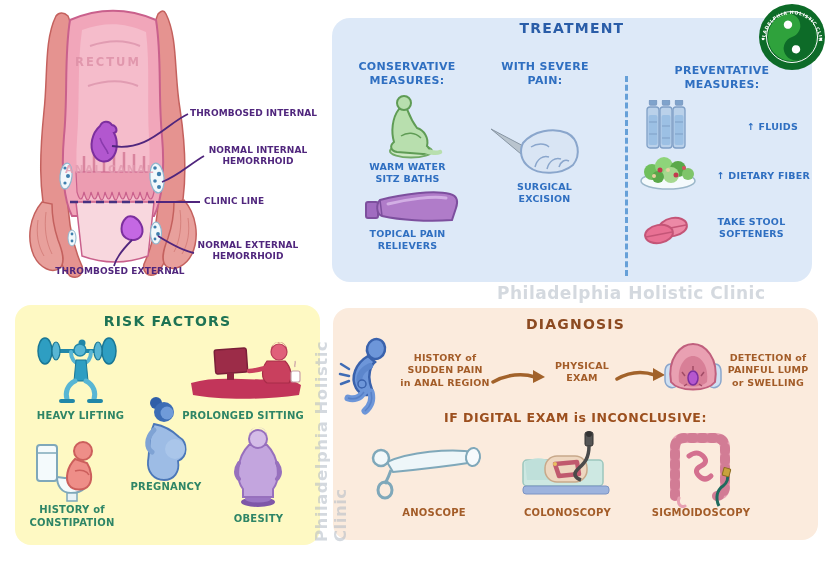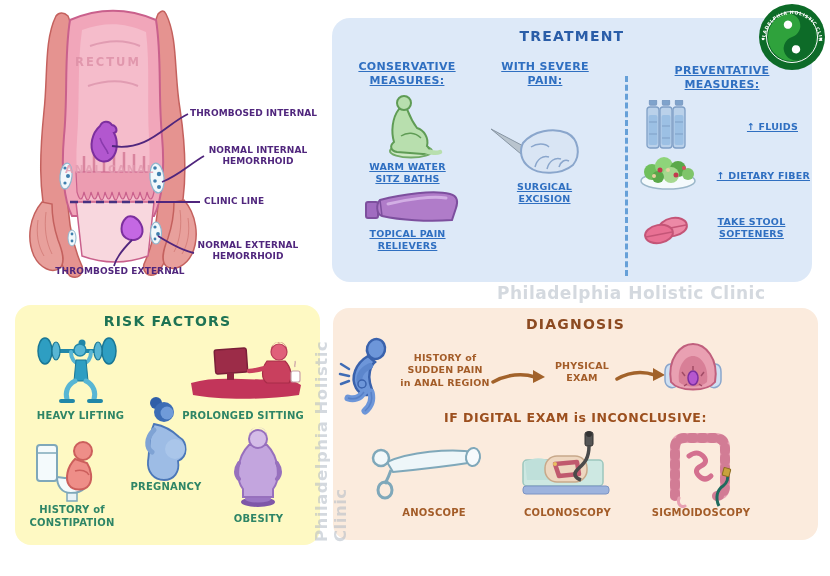--- a/index.html
+++ b/index.html
@@ -8,21 +8,21 @@
   .box{position:absolute;border-radius:18px;}
   .treatment-box{left:332px;top:18px;width:480px;height:264px;background:#dde9f8;}
   .risk-box{left:15px;top:305px;width:305px;height:240px;background:#fef9c3;border-radius:16px;}
   .diagnosis-box{left:333px;top:308px;width:485px;height:232px;background:#fbebdd;border-radius:16px;}
   .sec-title{position:absolute;left:0;right:0;text-align:center;font-weight:bold;font-size:14px;letter-spacing:1.2px;}
   .t-blue{color:#2a5da8;}
   .t-green{color:#1e7354;}
   .t-brown{color:#8c4a21;}
   .hdr{position:absolute;font-weight:bold;font-size:11px;line-height:1.25;text-align:center;white-space:pre-line;letter-spacing:.3px;}
   .lbl{position:absolute;font-weight:bold;font-size:9.5px;line-height:1.3;text-align:center;white-space:pre-line;letter-spacing:.2px;}
-  .lbl-blue,.hdr-blue{color:#2f6fc1;text-decoration:underline;}
+  .lbl-blue,.hdr-blue{color:#2f6fc1;}
   .lbl-green{color:#2e8566;}
   .lbl-brown{color:#a35c28;}
   .left-al{text-align:right;}
   .divider{position:absolute;left:293px;top:58px;height:200px;width:0;border-left:3px dashed #66a0d8;}
   .anat{position:absolute;left:8px;top:6px;width:322px;height:286px;}
   .anat-lbl{position:absolute;font-weight:bold;font-size:9px;line-height:1.25;color:#50267d;white-space:pre-line;letter-spacing:.1px;}
   .subhead{position:absolute;left:0;right:0;top:102px;text-align:center;font-weight:bold;font-size:12.5px;color:#9c4f1e;letter-spacing:.5px;}
   .wm-h{position:absolute;left:497px;top:283px;font-weight:bold;font-size:17px;color:rgba(176,186,196,.55);letter-spacing:.5px;z-index:4;}
   .wm-v{position:absolute;left:312px;top:294px;height:248px;writing-mode:vertical-rl;transform:rotate(180deg);font-weight:bold;font-size:16.5px;color:rgba(176,186,196,.55);letter-spacing:.5px;z-index:4;}
   .logo{position:absolute;left:756px;top:3px;width:72px;height:68px;z-index:10;}
@@ -95,21 +95,21 @@
   <div class="anat-lbl" style="left:182px;top:102px;width:138px;">THROMBOSED INTERNAL</div>
   <div class="anat-lbl" style="left:194px;top:139px;width:112px;text-align:center;">NORMAL INTERNAL
 HEMORRHOID</div>
   <div class="anat-lbl" style="left:196px;top:190px;width:100px;">CLINIC LINE</div>
   <div class="anat-lbl" style="left:186px;top:234px;width:108px;text-align:center;">NORMAL EXTERNAL
 HEMORRHOID</div>
   <div class="anat-lbl" style="left:42px;top:260px;width:140px;text-align:center;">THROMBOSED EXTERNAL</div>
 </div>
 
 <div class="box treatment-box">
-  <div class="sec-title t-blue" style="top:10px;">TREATMENT</div>
+  <div class="sec-title t-blue" style="top:2px;">TREATMENT</div>
 
   <div class="hdr hdr-blue" style="left:10px;top:42px;width:130px;">CONSERVATIVE
 MEASURES:</div>
   <div class="abs" style="left:45px;top:74px;">
     <svg width="70" height="68" viewBox="0 0 70 68">
       <ellipse cx="34" cy="59" rx="21" ry="6.5" fill="#cde8c4" stroke="#71aa67" stroke-width="2"></ellipse>
       <path d="M22,17 C15,26 14,40 17,50 C12,54 14,59 20,60 L46,62 C52,62 54,57 50,54 C52,46 47,38 40,36 C34,28 32,22 30,17 Z" fill="#b8dfae" stroke="#5f9c55" stroke-width="2"></path>
       <circle cx="27" cy="11" r="7" fill="#b8dfae" stroke="#5f9c55" stroke-width="2"></circle>
       <path d="M46,58 C52,60 58,62 63,60" stroke="#b8dfae" stroke-width="4.5" stroke-linecap="round" fill="none"></path>
       <path d="M24,44 C30,40 38,40 44,46" stroke="#5f9c55" stroke-width="1.5" fill="none"></path>
@@ -325,20 +325,23 @@
   <div class="abs" style="left:330px;top:30px;">
     <svg width="60" height="60" viewBox="0 0 60 60">
       <path d="M2,34 C2,26 8,24 12,28 L14,48 C8,52 2,48 2,42 Z" fill="#cfe0f2" stroke="#8aa6cc" stroke-width="1.5"></path>
       <path d="M58,34 C58,26 52,24 48,28 L46,48 C52,52 58,48 58,42 Z" fill="#cfe0f2" stroke="#8aa6cc" stroke-width="1.5"></path>
       <path d="M8,44 C4,20 18,6 30,6 C42,6 56,20 52,44 C44,54 16,54 8,44 Z" fill="#e9a0b2" stroke="#c05f7d" stroke-width="2"></path>
       <path d="M16,44 C14,28 22,18 30,18 C38,18 46,28 44,44 C38,50 22,50 16,44 Z" fill="#d87f97"></path>
       <path d="M22,38 L19,34 M30,32 L30,28 M38,38 L41,34 M24,46 L21,48 M36,46 L39,48" stroke="#a14c66" stroke-width="1.5"></path>
       <ellipse cx="30" cy="40" rx="5" ry="7" fill="#b557cf" stroke="#7c2f9e" stroke-width="1.5"></ellipse>
     </svg>
   </div>
+  <div class="lbl lbl-brown" style="left:388px;top:44px;width:94px;">DETECTION of
+PAINFUL LUMP
+or SWELLING</div>
 
   <div class="subhead">IF DIGITAL EXAM is INCONCLUSIVE:</div>
 
   <div class="abs" style="left:36px;top:128px;">
     <svg width="120" height="64" viewBox="0 0 120 64">
       <path d="M18,26 C40,16 80,12 106,16 C112,18 112,24 106,26 C80,30 45,34 24,36 Z" fill="#eef6f9" stroke="#7fa8ba" stroke-width="2"></path>
       <ellipse cx="104" cy="21" rx="7" ry="9" fill="#f6fafc" stroke="#7fa8ba" stroke-width="2" transform="rotate(8 104 21)"></ellipse>
       <circle cx="12" cy="22" r="8" fill="#f2f8fa" stroke="#7fa8ba" stroke-width="2.5"></circle>
       <path d="M22,34 C20,40 18,44 16,48" stroke="#7fa8ba" stroke-width="3" fill="none"></path>
       <ellipse cx="16" cy="54" rx="7" ry="8" fill="none" stroke="#7fa8ba" stroke-width="3"></ellipse>

